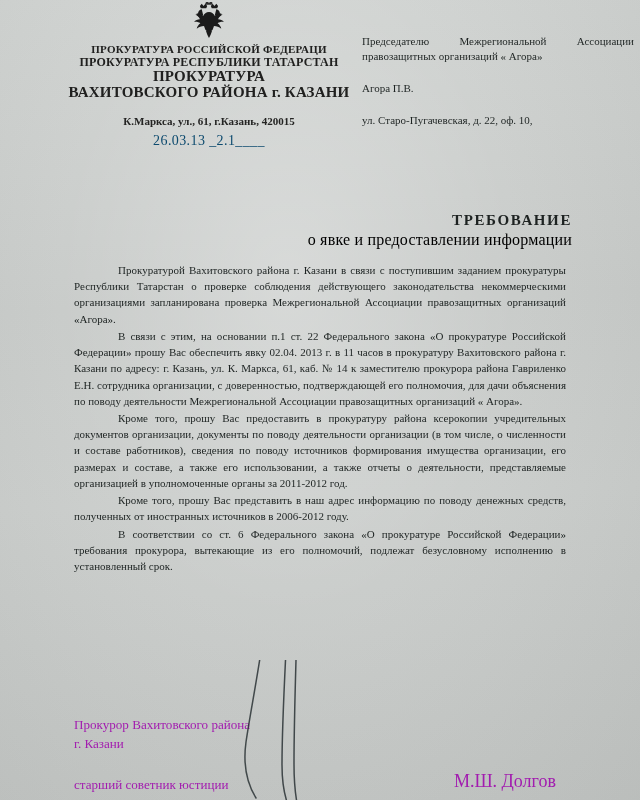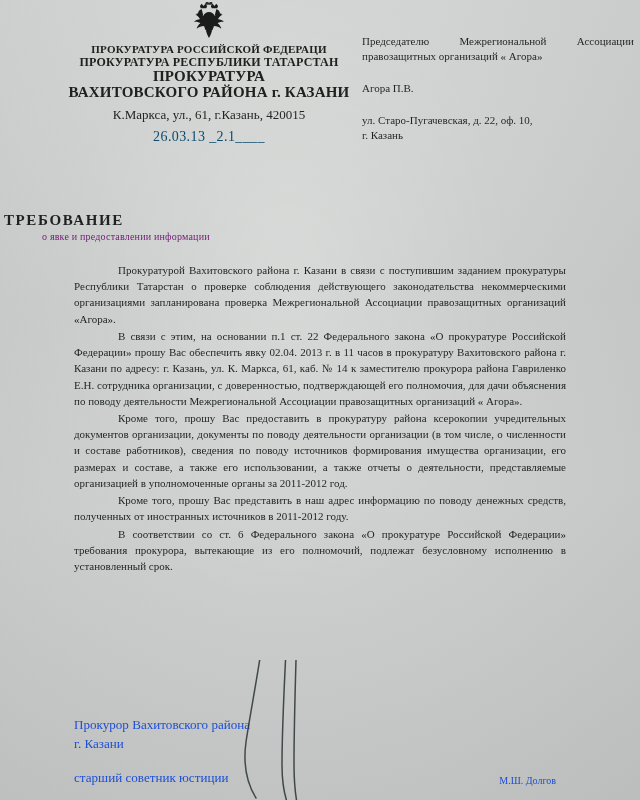--- a/index.html
+++ b/index.html
@@ -54,23 +54,23 @@
     letter-spacing: 0.2px;
     line-height: 1.06;
     color: #20201f;
     white-space: nowrap;
   }
   .lh-1 { font-size: 11px; }
   .lh-2 { font-size: 12px; }
   .lh-3 { font-size: 15px; margin-top: 1px; }
   .lh-4 { font-size: 15px; }
   .lh-addr {
-    font-size: 13px;
-    font-weight: normal;
-    margin-top: 6px;
+    font-size: 11px;
+    font-weight: bold;
+    margin-top: 14px;
     color: #242423;
   }
   .lh-date {
     font-size: 14px;
     margin-top: 6px;
     letter-spacing: 0.4px;
     color: #0c4a6e;
   }
 
   .addressee {
@@ -82,36 +82,36 @@
     line-height: 1.36;
     color: #1f2524;
   }
   .addressee .blk { margin-bottom: 17px; }
   .addressee .blk:last-child { margin-bottom: 0; }
   .addr-justify { text-align: justify; text-align-last: left; }
 
   
   .title-wrap {
     position: absolute;
-    left: 4px;
+    left: 12px;
     top: 212px;
     width: 560px;
-    text-align: left;
+    text-align: right;
   }
   .doc-title {
     font-size: 15px;
     font-weight: bold;
     letter-spacing: 1.6px;
     color: #1d2221;
   }
   .doc-subtitle {
-    font-size: 10px;
+    font-size: 16px;
     margin-top: 2px;
     letter-spacing: 0.2px;
-    color: #701a75;
+    color: #000000;
     padding-left: 38px;
   }
 
   
   .body-text {
     position: absolute;
     left: 74px;
     top: 262px;
     width: 492px;
     font-size: 11px;
@@ -125,31 +125,31 @@
   }
 
   
   .sign-block {
     position: absolute;
     left: 74px;
     top: 716px;
     width: 500px;
     font-size: 13.1px;
     line-height: 1.42;
-    color: #1d4ed8;
+    color: #a21caf;
   }
   .sign-row {
     display: flex;
     justify-content: space-between;
     align-items: flex-end;
     margin-top: 16px;
     gap: 32px;
   }
   .sign-rank { }
-  .sign-name { font-size: 10px; padding-right: 18px; }
+  .sign-name { font-size: 18px; padding-right: 18px; }
 
   
   .signature-ink {
     position: absolute;
     left: 210px;
     top: 660px;
     width: 200px;
     height: 145px;
     pointer-events: none;
   }
@@ -186,35 +186,34 @@
       <div class="lh-line lh-3">ПРОКУРАТУРА</div>
       <div class="lh-line lh-4">ВАХИТОВСКОГО РАЙОНА г. КАЗАНИ</div>
       <div class="lh-addr">К.Маркса, ул., 61, г.Казань, 420015</div>
       <div class="lh-date">26.03.13 _2.1____</div>
     </div>
 
     <div class="addressee">
       <div class="blk addr-justify">Председателю Межрегиональной Ассоциации правозащитных организаций « Агора»</div>
       <div class="blk">Агора П.В.</div>
       <div>ул. Старо-Пугачевская, д. 22, оф. 10,</div>
-      <div>г. Казань</div>
     </div>
 
   </div>
 
   <div class="title-wrap">
     <div class="doc-title">ТРЕБОВАНИЕ</div>
     <div class="doc-subtitle">о явке и предоставлении информации</div>
   </div>
 
   <div class="body-text">
     <p>Прокуратурой Вахитовского района г. Казани в связи с поступившим заданием прокуратуры Республики Татарстан о проверке соблюдения действующего законодательства некоммерческими организациями запланирована проверка Межрегиональной Ассоциации правозащитных организаций «Агора».</p>
     <p>В связи с этим, на основании п.1 ст. 22 Федерального закона «О прокуратуре Российской Федерации» прошу Вас обеспечить явку 02.04. 2013 г. в 11 часов в прокуратуру Вахитовского района г. Казани по адресу: г. Казань, ул. К. Маркса, 61, каб. № 14 к заместителю прокурора района Гавриленко Е.Н. сотрудника организации, с доверенностью, подтверждающей его полномочия, для дачи объяснения по поводу деятельности Межрегиональной Ассоциации правозащитных организаций « Агора».</p>
     <p>Кроме того, прошу Вас предоставить в прокуратуру района ксерокопии учредительных документов организации, документы по поводу деятельности организации (в том числе, о численности и составе работников), сведения по поводу источников формирования имущества организации, его размерах и составе, а также его использовании, а также отчеты о деятельности, представляемые организацией в уполномоченные органы за 2011-2012 год.</p>
-    <p>Кроме того, прошу Вас представить в наш адрес информацию по поводу денежных средств, полученных от иностранных источников в 2011-2012 году.</p>
+    <p>Кроме того, прошу Вас представить в наш адрес информацию по поводу денежных средств, полученных от иностранных источников в 2006-2012 году.</p>
     <p>В соответствии со ст. 6 Федерального закона «О прокуратуре Российской Федерации» требования прокурора, вытекающие из его полномочий, подлежат безусловному исполнению в установленный срок.</p>
   </div>
 
   <div class="sign-block">
     <div>Прокурор Вахитовского района</div>
     <div>г. Казани</div>
     <div class="sign-row">
       <div class="sign-rank">старший советник юстиции</div>
       <div class="sign-name">М.Ш. Долгов</div>
     </div>

